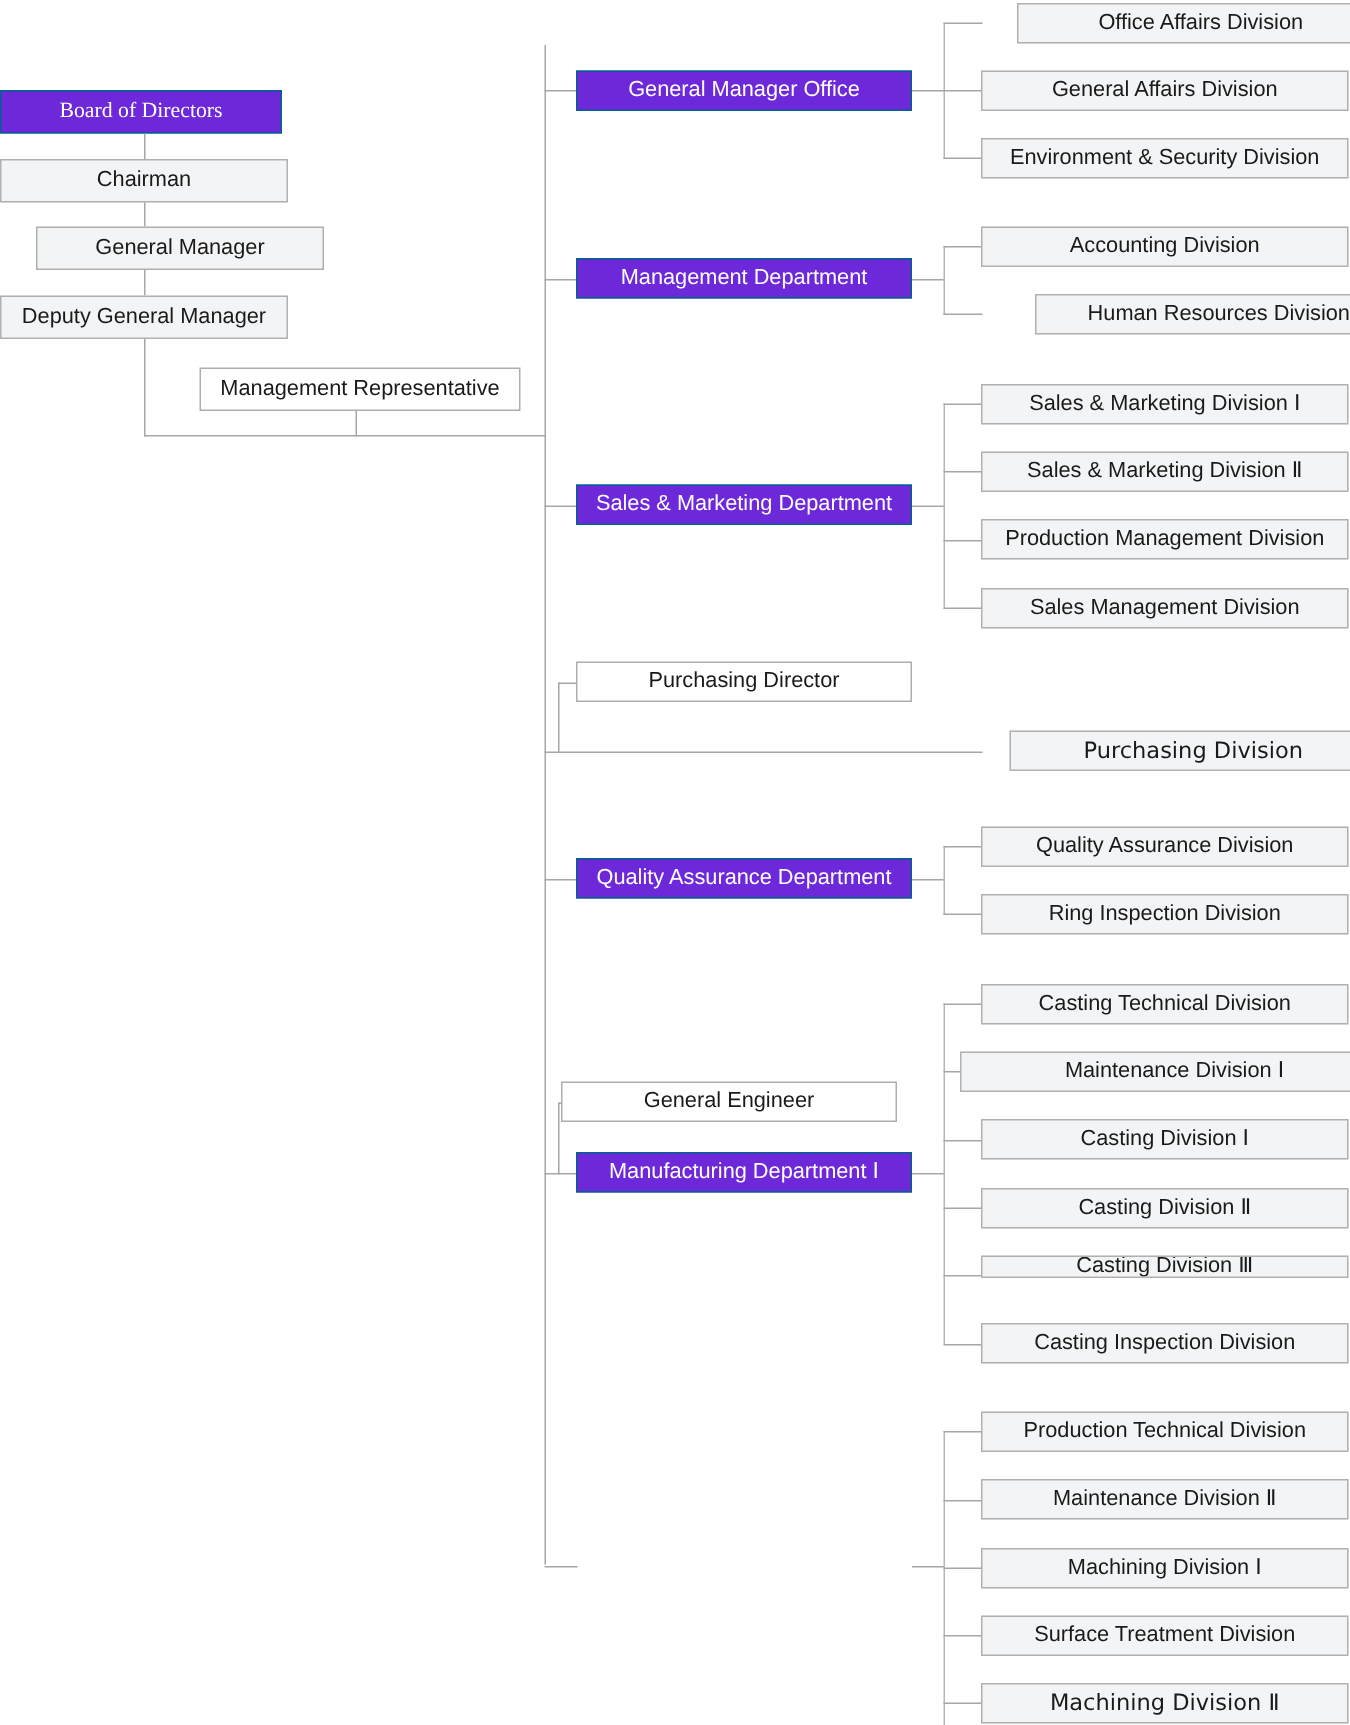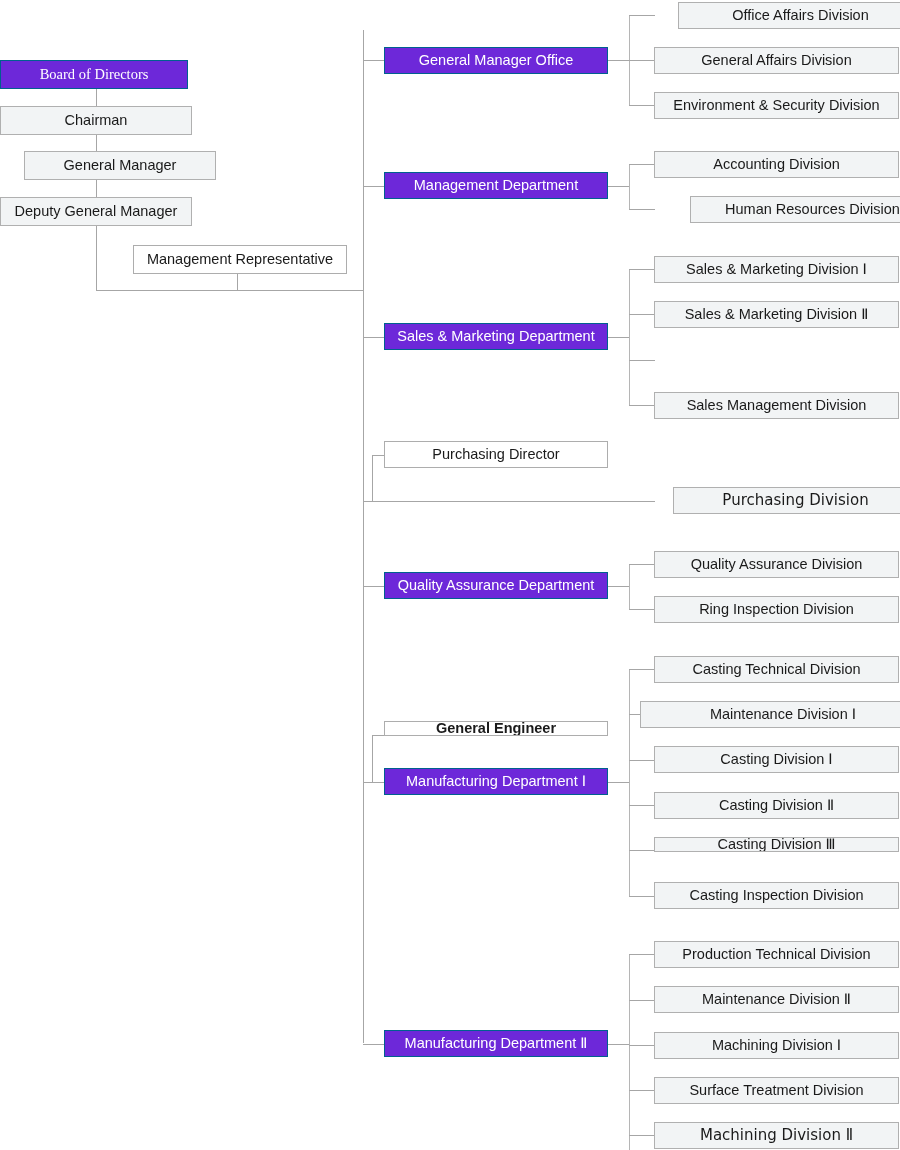--- a/index.html
+++ b/index.html
@@ -158,20 +158,23 @@
   <div class="node grey" style="left:654px; top:256px; width:245px; height:27px;">
     <span>Sales &amp; Marketing Division Ⅰ</span>
   </div>
 
   <div class="line h" style="left:629px; top:314px; width:26px;"></div>
   <div class="node grey" style="left:654px; top:301px; width:245px; height:27px;">
     <span>Sales &amp; Marketing Division Ⅱ</span>
   </div>
 
   <div class="line h" style="left:629px; top:360px; width:26px;"></div>
+  <div class="node grey" style="left:654px; top:346px; width:245px; height:27px;">
+    <span>Production Management Division</span>
+  </div>
 
   <div class="line h" style="left:629px; top:405px; width:26px;"></div>
   <div class="node grey" style="left:654px; top:392px; width:245px; height:27px;">
     <span>Sales Management Division</span>
   </div>
 
   <div class="line h" style="left:363px; top:501px; width:292px;"></div>
   <div class="line v" style="left:372px; top:455px; height:47px;"></div>
   <div class="line h" style="left:372px; top:455px; width:13px;"></div>
 
@@ -199,21 +202,21 @@
 
   <div class="line h" style="left:629px; top:609px; width:26px;"></div>
   <div class="node grey" style="left:654px; top:596px; width:245px; height:27px;">
     <span>Ring Inspection Division</span>
   </div>
 
   <div class="line h" style="left:363px; top:782px; width:22px;"></div>
   <div class="line v" style="left:372px; top:735px; height:48px;"></div>
   <div class="line h" style="left:372px; top:735px; width:13px;"></div>
 
-  <div class="node white" style="left:384px; top:721px; width:224px; height:15px;font-weight:bold;">
+  <div class="node white" style="left:374px; top:721px; width:224px; height:27px;">
     <span>General Engineer</span>
   </div>
 
   <div class="node blue" style="left:384px; top:768px; width:224px; height:27px;">
     <span>Manufacturing Department Ⅰ</span>
   </div>
 
   <div class="line h" style="left:608px; top:782px; width:22px;"></div>
   <div class="line v thin" style="left:629px; top:669px; height:227px;"></div>
 
@@ -242,23 +245,20 @@
     <span>Casting Division Ⅲ</span>
   </div>
 
   <div class="line h" style="left:629px; top:896px; width:26px;"></div>
   <div class="node grey" style="left:654px; top:882px; width:245px; height:27px;">
     <span>Casting Inspection Division</span>
   </div>
 
   <div class="line h" style="left:363px; top:1044px; width:22px;"></div>
 
-  <div class="node blue" style="left:384px; top:1030px; width:224px; height:27px;">
-    <span>Manufacturing Department Ⅱ</span>
-  </div>
 
   <div class="line h" style="left:608px; top:1044px; width:22px;"></div>
   <div class="line v thin" style="left:629px; top:954px; height:197px;"></div>
 
   <div class="line h" style="left:629px; top:954px; width:26px;"></div>
   <div class="node grey" style="left:654px; top:941px; width:245px; height:27px;">
     <span>Production Technical Division</span>
   </div>
 
   <div class="line h" style="left:629px; top:1000px; width:26px;"></div>

